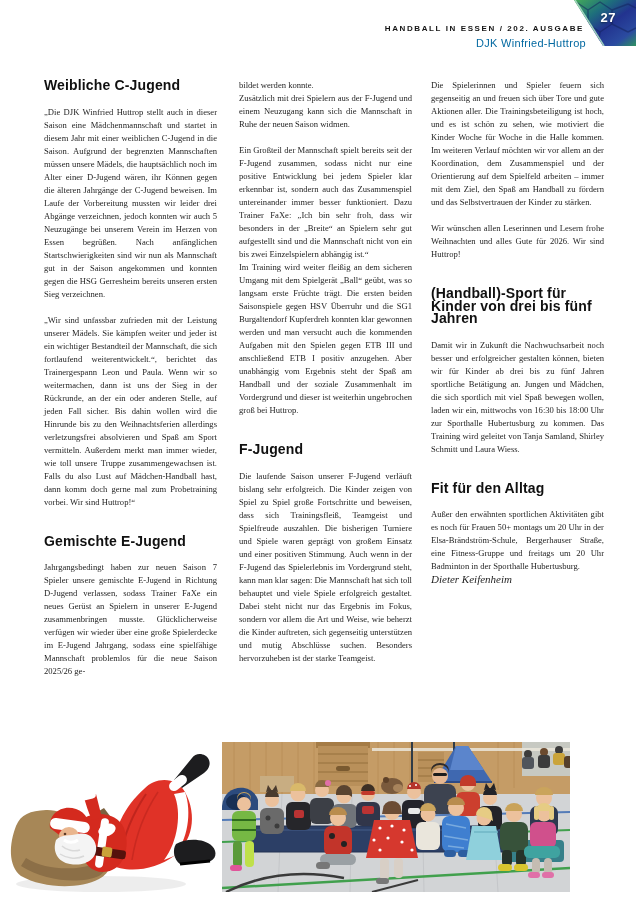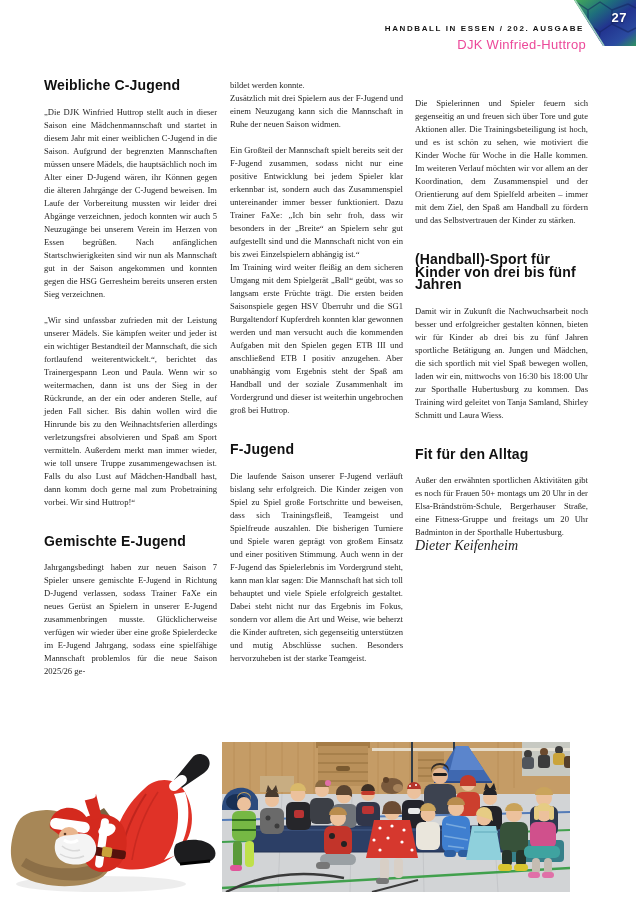--- a/index.html
+++ b/index.html
@@ -2,34 +2,34 @@
 <html><head>
 <meta charset="utf-8">
 <style>
   html,body{margin:0;padding:0;background:#ffffff;}
   .page{position:relative;width:636px;height:900px;background:#fff;overflow:hidden;
         font-family:"Liberation Serif",serif;color:#1f1f1f;}
   
   .issue-line{position:absolute;top:24px;right:52px;font-family:"Liberation Sans",sans-serif;
         font-weight:700;font-size:8px;letter-spacing:1.6px;color:#141414;white-space:nowrap;}
   .club-line{position:absolute;top:37px;right:50px;font-family:"Liberation Sans",sans-serif;
-        font-weight:500;font-size:13px;letter-spacing:.3px;color:#ec4899;white-space:nowrap;}
+        font-weight:500;font-size:11px;letter-spacing:.3px;color:#0369a1;white-space:nowrap;}
   .corner{position:absolute;top:0;right:0;width:66px;height:48px;}
-  .pagenum{position:absolute;top:10px;right:9px;color:#fff;font:700 13px "Liberation Sans",sans-serif;
+  .pagenum{position:absolute;top:10px;right:20px;color:#fff;font:700 13px "Liberation Sans",sans-serif;
         letter-spacing:.5px;text-shadow:0 1px 2px rgba(0,0,0,.4);}
   
   .col{position:absolute;top:79px;width:173px;font-size:8.6px;line-height:13px;
         text-align:justify;text-justify:inter-word;}
-  .col-1{left:44px;} .col-2{left:230px;} .col-3{left:415px;margin-top:18px;}
+  .col-1{left:44px;} .col-2{left:239px;} .col-3{left:431px;}
   .col p{margin:0;}
   .col p.gap{margin-top:13px;}
   .head{font-family:"Liberation Sans",sans-serif;font-weight:700;font-size:14px;
         line-height:12.5px;letter-spacing:.15px;color:#101010;margin:26px 0 14px;text-align:left;}
   .head.first{margin-top:0;}
-  .signature{margin-top:13px;font-style:italic;font-size:14px;text-align:left;}
+  .signature{margin-top:13px;font-style:italic;font-size:11px;text-align:left;}
   
   .fig{position:absolute;margin:0;padding:0;line-height:0;}
   .fig-santa{left:6px;top:748px;width:212px;height:150px;}
   .fig-photo{left:222px;top:742px;width:348px;height:150px;}
 </style>
 </head>
 <body>
 
 <div class="page">
 
@@ -75,20 +75,21 @@
     <p>bildet werden konnte.</p>
     <p>Zusätzlich mit drei Spielern aus der F-Jugend und einem Neuzugang kann sich die Mannschaft in Ruhe der neuen Saison widmen.</p>
     <p class="gap">Ein Großteil der Mannschaft spielt bereits seit der F-Jugend zusammen, sodass nicht nur eine positive Entwicklung bei jedem Spieler klar erkennbar ist, sondern auch das Zusammenspiel untereinander immer besser funktioniert. Dazu Trainer FaXe: „Ich bin sehr froh, dass wir besonders in der „Breite“ an Spielern sehr gut aufgestellt sind und die Mannschaft nicht von ein bis zwei Einzelspielern abhängig ist.“</p>
     <p>Im Training wird weiter fleißig an dem sicheren Umgang mit dem Spielgerät „Ball“ geübt, was so langsam erste Früchte trägt. Die ersten beiden Saisonspiele gegen HSV Überruhr und die SG1 Burgaltendorf Kupferdreh konnten klar gewonnen werden und man versucht auch die kommenden Aufgaben mit den Spielen gegen ETB III und anschließend ETB I positiv anzugehen. Aber unabhängig vom Ergebnis steht der Spaß am Handball und der soziale Zusammenhalt im Vordergrund und dieser ist weiterhin ungebrochen groß bei Huttrop.</p>
     <div class="head">F-Jugend</div>
     <p>Die laufende Saison unserer F-Jugend verläuft bislang sehr erfolgreich. Die Kinder zeigen von Spiel zu Spiel große Fortschritte und beweisen, dass sich Trainingsfleiß, Teamgeist und Spielfreude auszahlen. Die bisherigen Turniere und Spiele waren geprägt von großem Einsatz und einer positiven Stimmung. Auch wenn in der F-Jugend das Spielerlebnis im Vordergrund steht, kann man klar sagen: Die Mannschaft hat sich toll behauptet und viele Spiele erfolgreich gestaltet. Dabei steht nicht nur das Ergebnis im Fokus, sondern vor allem die Art und Weise, wie beherzt die Kinder auftreten, sich gegenseitig unterstützen und mutig Abschlüsse suchen. Besonders hervorzuheben ist der starke Teamgeist.</p>
   </div>
 
   <div class="col col-3">
     <p>Die Spielerinnen und Spieler feuern sich gegenseitig an und freuen sich über Tore und gute Aktionen aller. Die Trainingsbeteiligung ist hoch, und es ist schön zu sehen, wie motiviert die Kinder Woche für Woche in die Halle kommen. Im weiteren Verlauf möchten wir vor allem an der Koordination, dem Zusammenspiel und der Orientierung auf dem Spielfeld arbeiten – immer mit dem Ziel, den Spaß am Handball zu fördern und das Selbstvertrauen der Kinder zu stärken.</p>
+    <p class="gap">Wir wünschen allen Leserinnen und Lesern frohe Weihnachten und alles Gute für 2026. Wir sind Huttrop!</p>
     <div class="head">(Handball)-Sport für Kinder von drei bis fünf Jahren</div>
     <p>Damit wir in Zukunft die Nachwuchsarbeit noch besser und erfolgreicher gestalten können, bieten wir für Kinder ab drei bis zu fünf Jahren sportliche Betätigung an. Jungen und Mädchen, die sich sportlich mit viel Spaß bewegen wollen, laden wir ein, mittwochs von 16:30 bis 18:00 Uhr zur Sporthalle Hubertusburg zu kommen. Das Training wird geleitet von Tanja Samland, Shirley Schmitt und Laura Wiess.</p>
     <div class="head">Fit für den Alltag</div>
     <p>Außer den erwähnten sportlichen Aktivitäten gibt es noch für Frauen 50+ montags um 20 Uhr in der Elsa-Brändström-Schule, Bergerhauser Straße, eine Fitness-Gruppe und freitags um 20 Uhr Badminton in der Sporthalle Hubertusburg.</p>
     <p class="signature">Dieter Keifenheim</p>
   </div>
 
   <figure class="fig fig-santa">
     <svg width="212" height="150" viewBox="0 0 212 150">
       <ellipse cx="95" cy="136" rx="85" ry="8" fill="#000" opacity="0.07"></ellipse>

